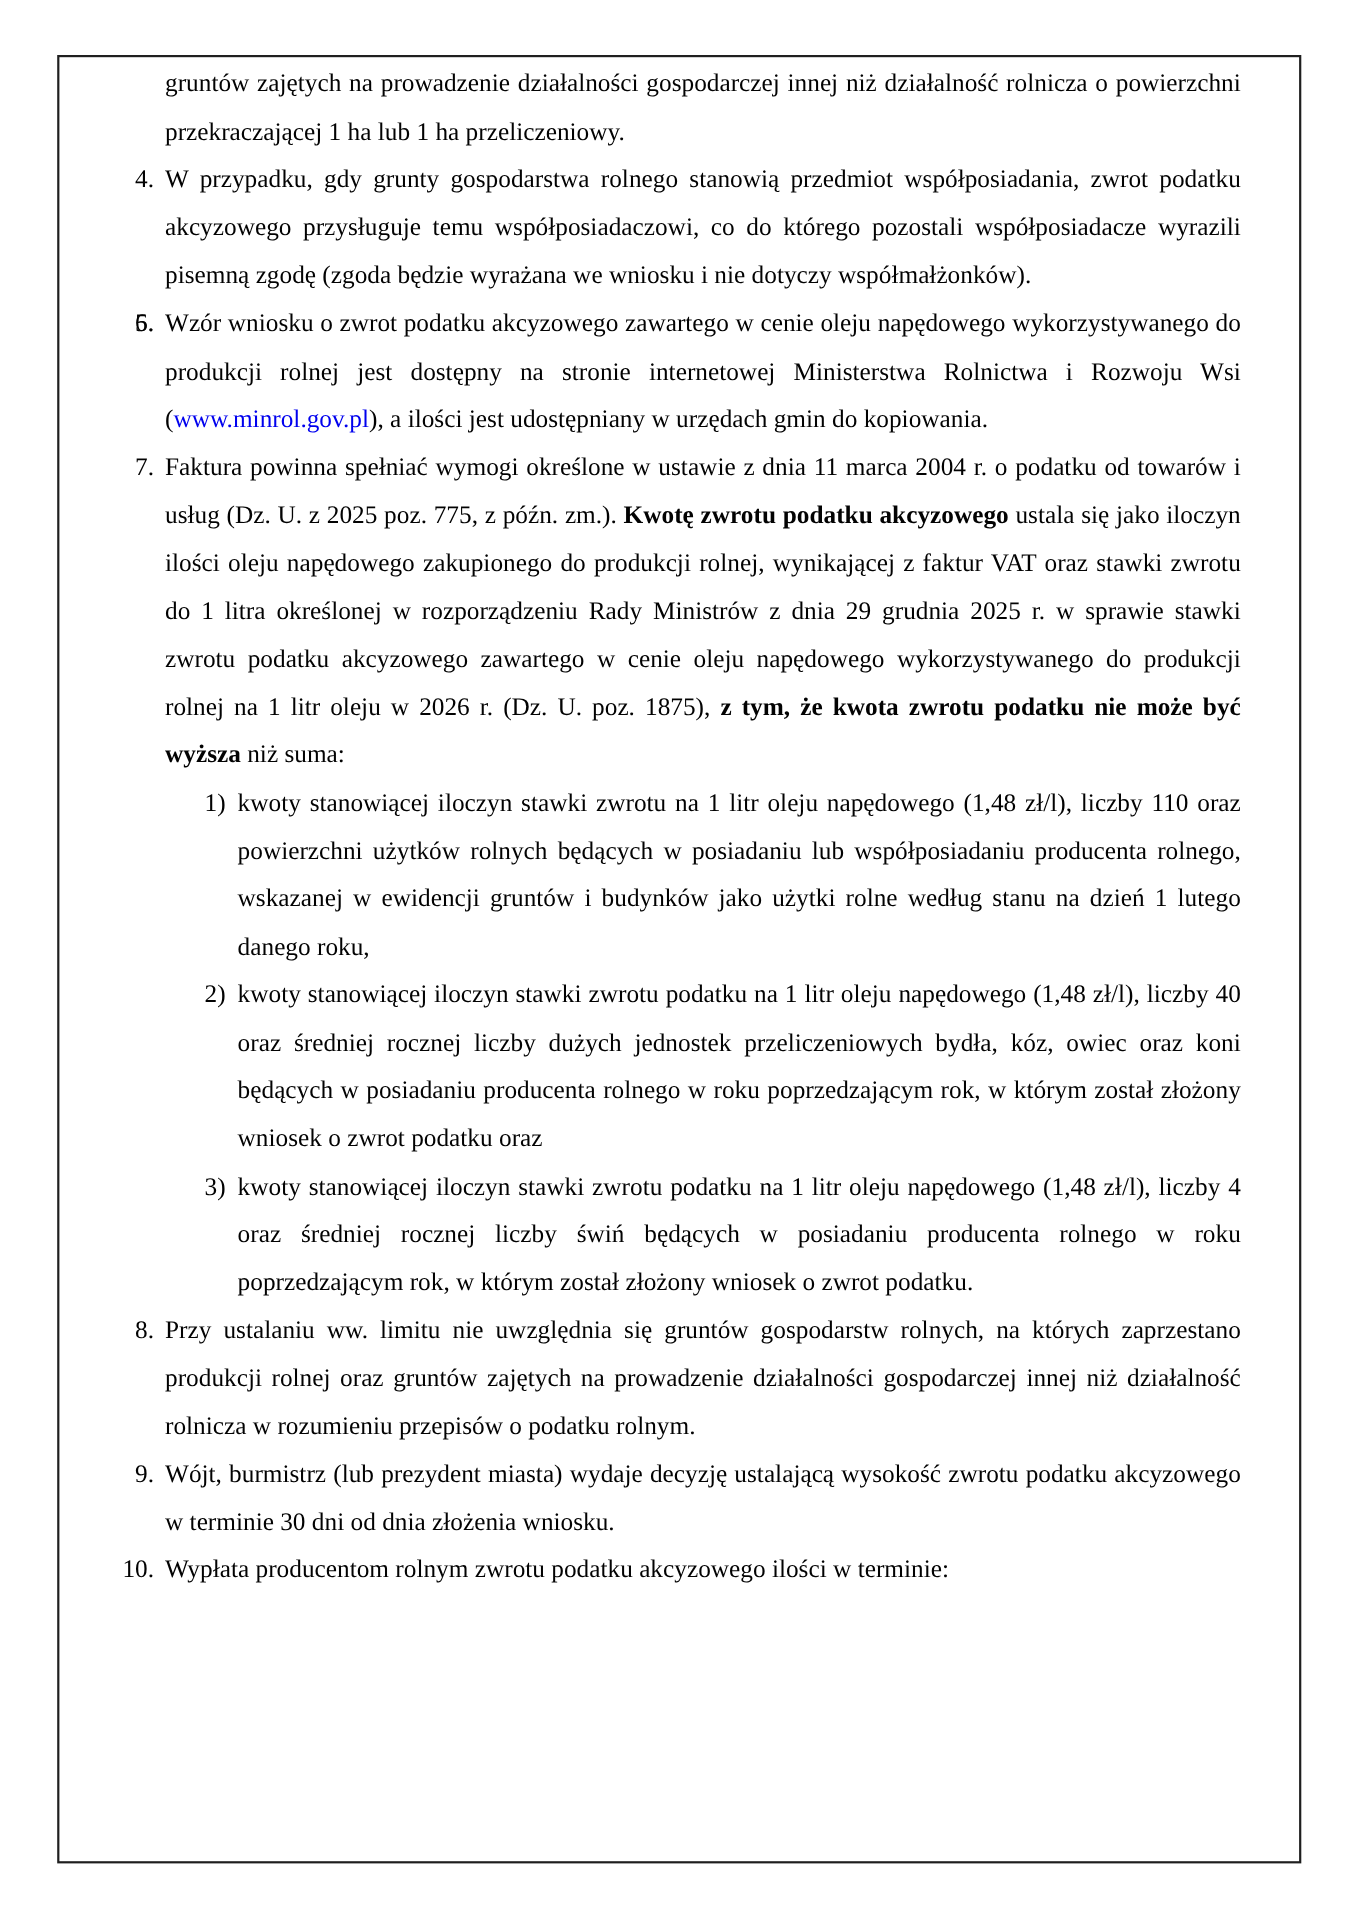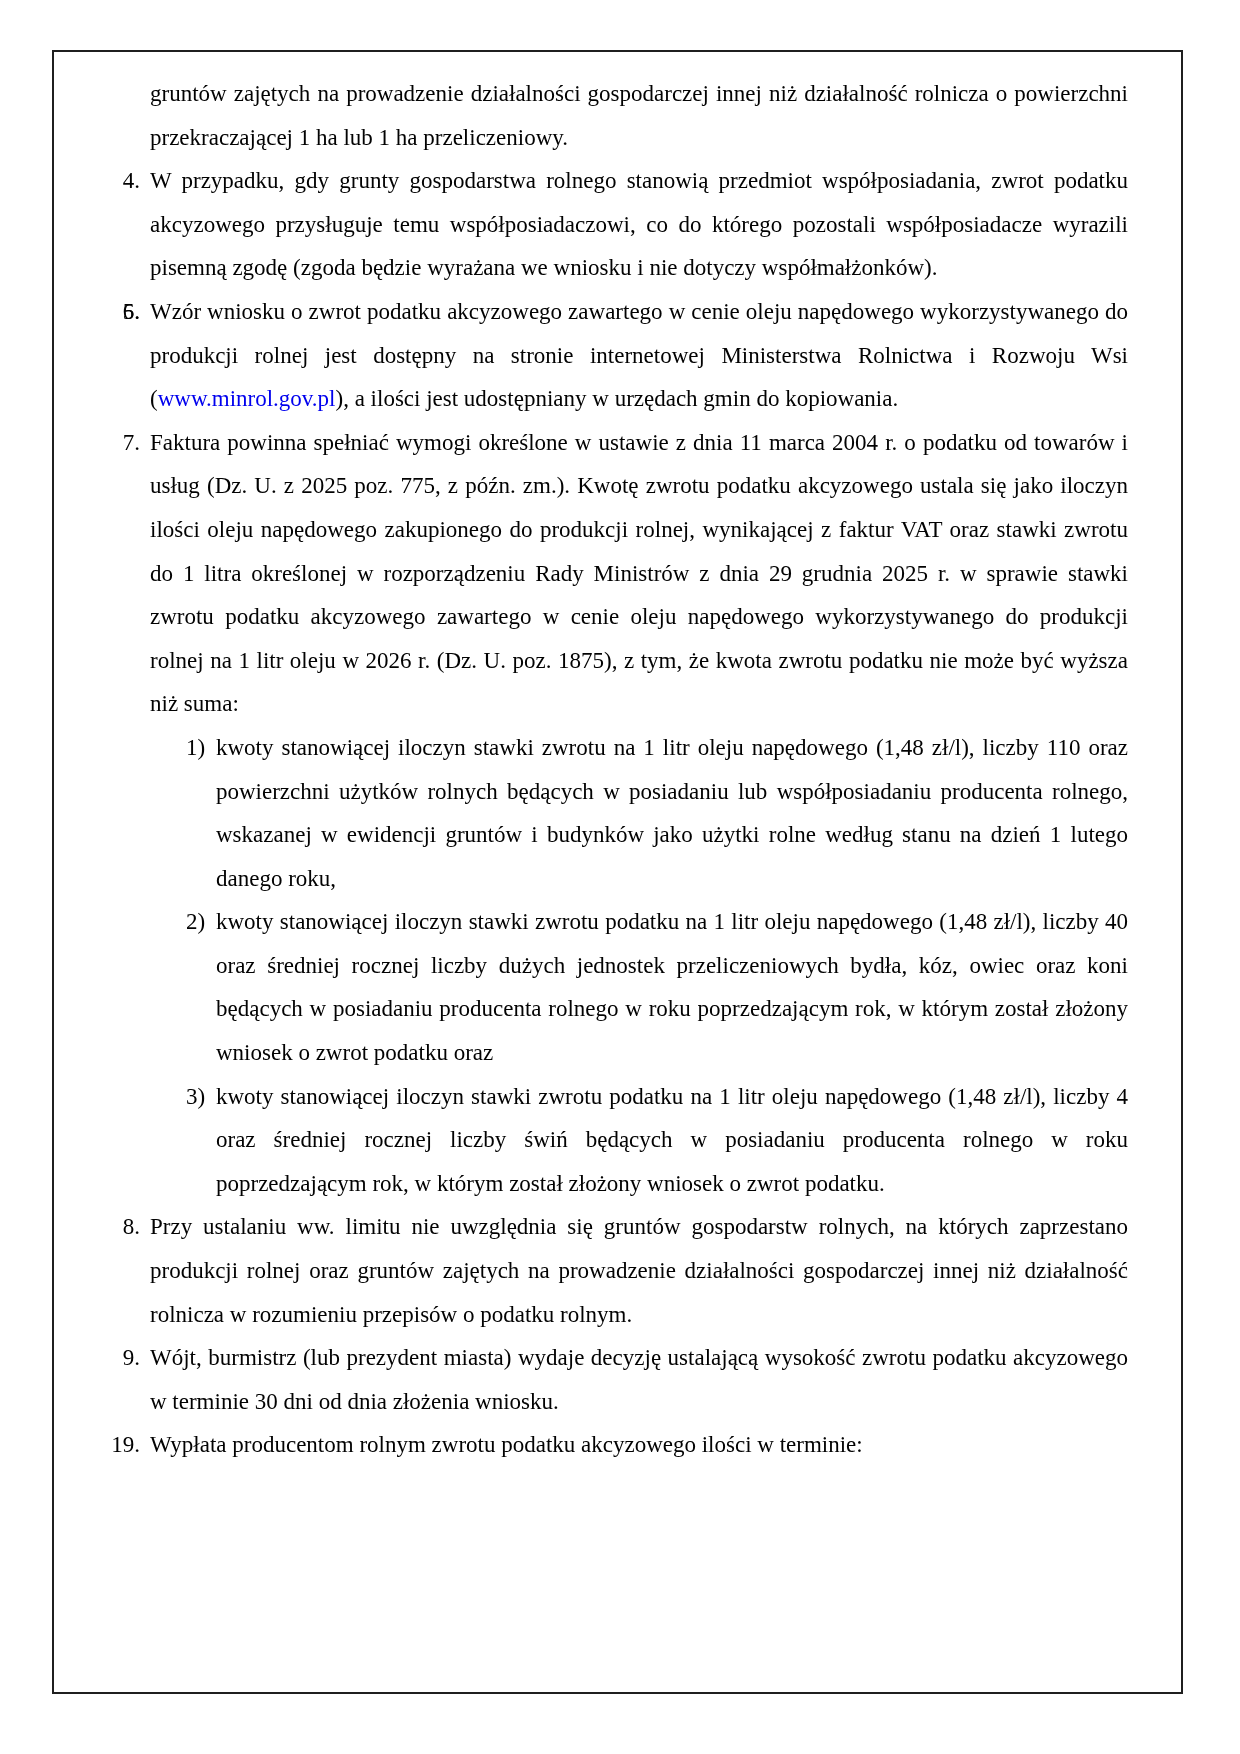--- a/index.html
+++ b/index.html
@@ -21,21 +21,21 @@
     top: 50px;
     width: 1131px;
     height: 1644px;
     border: 2px solid #1f1f1f;
     box-sizing: border-box;
     background: #ffffff;
   }
   .text-block {
     position: absolute;
     left: 150px;
-    top: 72px;
+    top: 54px;
     width: 978px;
     font-size: 23px;
     line-height: 43.6px;
     text-align: justify;
     color: #020202;
   }
   .item {
     position: relative;
   }
   .item > .num {
@@ -51,21 +51,21 @@
     padding-left: 66px;
   }
   .sub > .num {
     position: absolute;
     left: 36px;
     right: auto;
     width: auto;
     margin: 0;
     text-align: left;
   }
-  .bold { font-weight: normal; }
+  .bold { font-weight: bold; }
   .link {
     color: #0000EE;
     cursor: pointer;
   }
 </style>
 </head>
 <body>
 
 <div class="page-frame"></div>
 
@@ -111,17 +111,17 @@
     <span class="num">8.</span>
     <span><span>Przy ustalaniu ww. limitu nie uwzględnia się gruntów gospodarstw rolnych, na których zaprzestano produkcji rolnej oraz gruntów zajętych na prowadzenie działalności gospodarczej innej niż działalność rolnicza w rozumieniu przepisów o podatku rolnym.</span></span>
   </div>
 
   <div class="item">
     <span class="num">9.</span>
     <span><span>Wójt, burmistrz (lub prezydent miasta) wydaje decyzję ustalającą wysokość zwrotu podatku akcyzowego w terminie 30 dni od dnia złożenia wniosku.</span></span>
   </div>
 
   <div class="item">
-    <span class="num">19.</span>
+    <span class="num">10.</span>
     <span><span>Wypłata producentom rolnym zwrotu podatku akcyzowego ilości w terminie:</span></span>
   </div>
 
 </div>
 
 </body></html>

